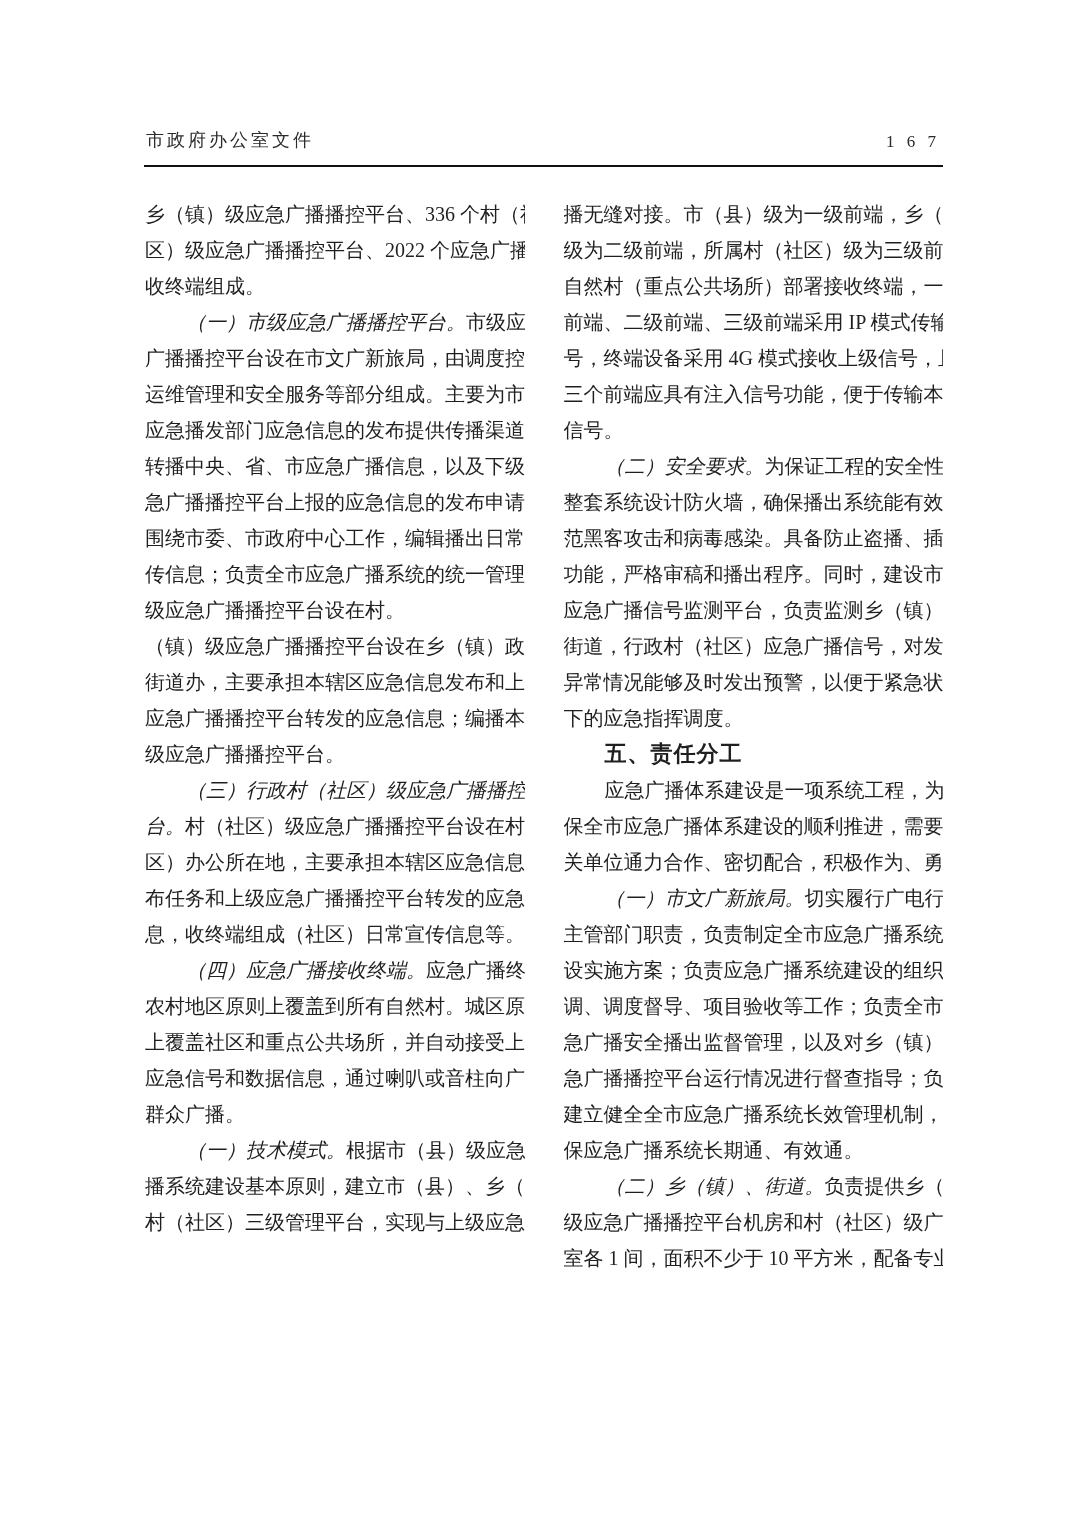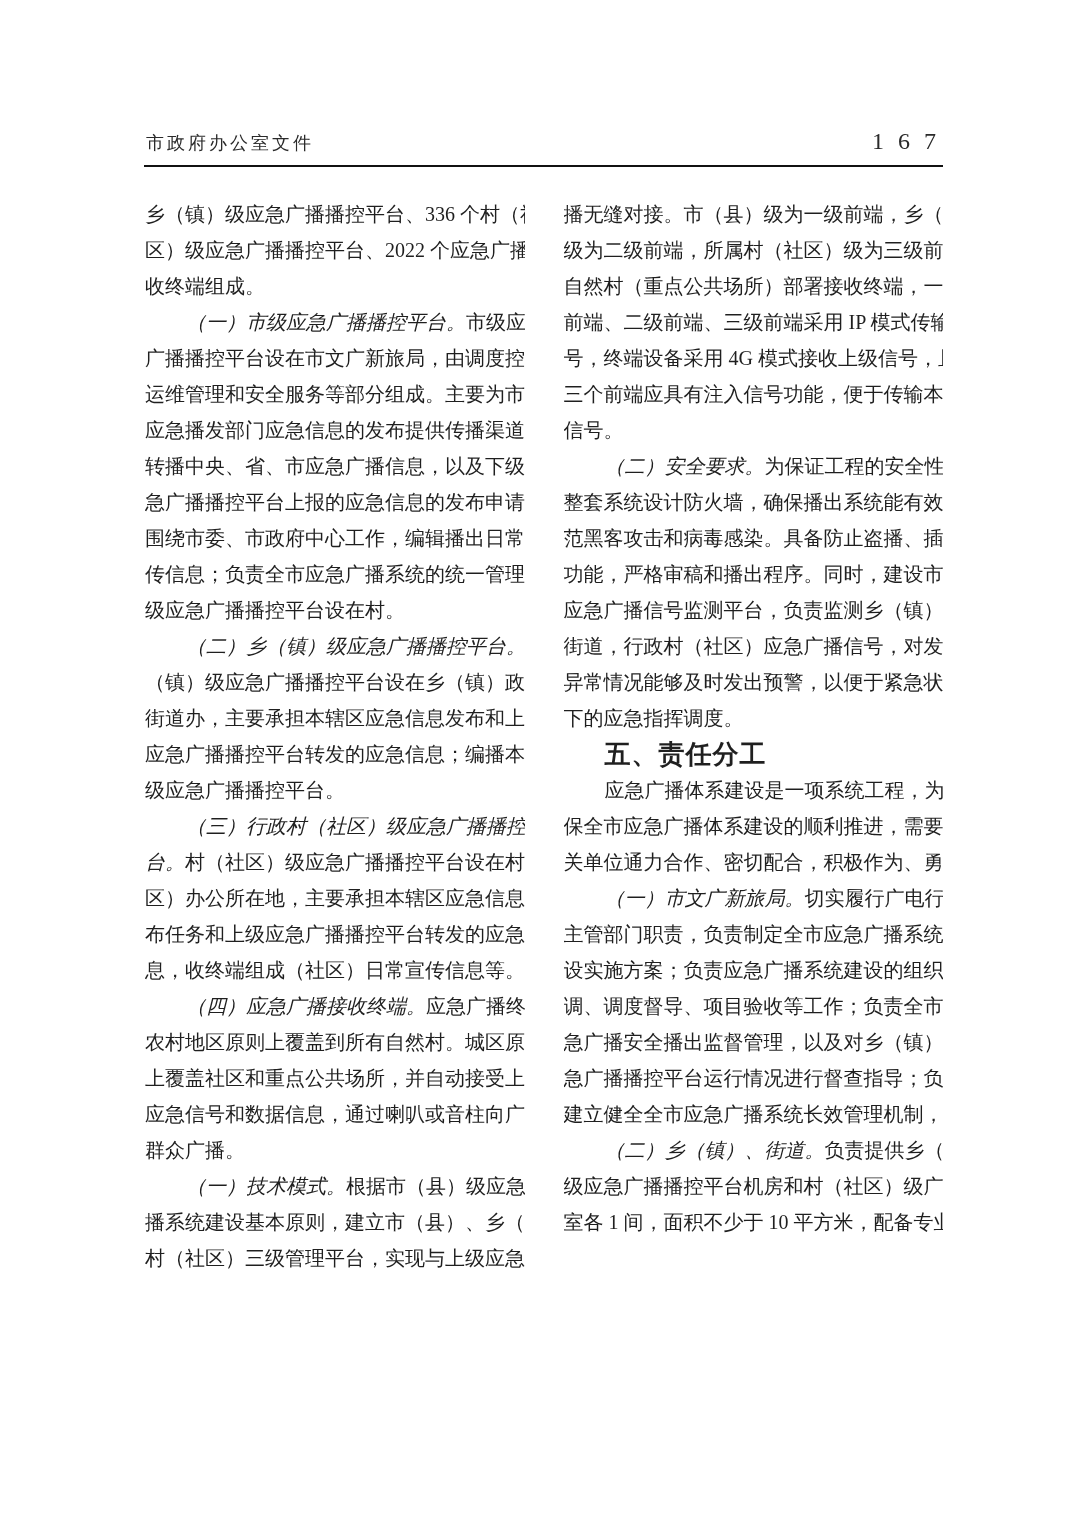--- a/index.html
+++ b/index.html
@@ -24,21 +24,21 @@
     display: flex;
     justify-content: space-between;
     align-items: flex-end;
   }
   .doc-label {
     font-size: 18px;
     letter-spacing: 3px;
     color: #2a2a2a;
   }
   .page-number {
-    font-size: 24px;
+    font-size: 17px;
     letter-spacing: 4px;
     color: #2a2a2a;
     padding-right: 2px;
   }
   .header-rule {
     position: absolute;
     left: 144px;
     top: 165px;
     width: 799px;
     height: 2px;
@@ -72,21 +72,21 @@
   .line.indent {
     text-indent: 41px;
   }
   .seg-kai {
     font-style: italic;
   }
   .seg-bold {
     font-weight: 700;
     font-style: normal;
     font-family: "Liberation Sans", sans-serif;
-    font-size: 26px;
+    font-size: 22px;
     letter-spacing: 1px;
   }
 </style>
 </head>
 <body>
 
 <div class="page">
   <div class="header-row">
     <div class="doc-label">市政府办公室文件</div>
     <div class="page-number">1 6 7</div>
@@ -99,21 +99,20 @@
         <div class="line last"><span class="seg-normal">收终端组成。</span></div>
         <div class="line indent"><span class="seg-kai">（一）市级应急广播播控平台。</span><span class="seg-normal">市级应急</span></div>
         <div class="line"><span class="seg-normal">广播播控平台设在市文广新旅局，由调度控制、</span></div>
         <div class="line"><span class="seg-normal">运维管理和安全服务等部分组成。主要为市级</span></div>
         <div class="line"><span class="seg-normal">应急播发部门应急信息的发布提供传播渠道，</span></div>
         <div class="line"><span class="seg-normal">转播中央、省、市应急广播信息，以及下级应</span></div>
         <div class="line"><span class="seg-normal">急广播播控平台上报的应急信息的发布申请；</span></div>
         <div class="line"><span class="seg-normal">围绕市委、市政府中心工作，编辑播出日常宣</span></div>
         <div class="line"><span class="seg-normal">传信息；负责全市应急广播系统的统一管理和</span></div>
         <div class="line last"><span class="seg-normal">级应急广播播控平台设在村。</span></div>
-        <div class="line indent"><span class="seg-kai">（二）乡（镇）级应急广播播控平台。</span></div>
         <div class="line"><span class="seg-normal">（镇）级应急广播播控平台设在乡（镇）政府、</span></div>
         <div class="line"><span class="seg-normal">街道办，主要承担本辖区应急信息发布和上级</span></div>
         <div class="line"><span class="seg-normal">应急广播播控平台转发的应急信息；编播本辖</span></div>
         <div class="line last"><span class="seg-normal">级应急广播播控平台。</span></div>
         <div class="line indent"><span class="seg-kai">（三）行政村（社区）级应急广播播控平</span></div>
         <div class="line"><span class="seg-kai">台。</span><span class="seg-normal">村（社区）级应急广播播控平台设在村（社</span></div>
         <div class="line"><span class="seg-normal">区）办公所在地，主要承担本辖区应急信息发</span></div>
         <div class="line"><span class="seg-normal">布任务和上级应急广播播控平台转发的应急信</span></div>
         <div class="line last"><span class="seg-normal">息，收终端组成（社区）日常宣传信息等。</span></div>
         <div class="line indent"><span class="seg-kai">（四）应急广播接收终端。</span><span class="seg-normal">应急广播终端</span></div>
@@ -145,18 +144,19 @@
         <div class="line indent"><span class="seg-normal">应急广播体系建设是一项系统工程，为确</span></div>
         <div class="line"><span class="seg-normal">保全市应急广播体系建设的顺利推进，需要相</span></div>
         <div class="line"><span class="seg-normal">关单位通力合作、密切配合，积极作为、勇于</span></div>
         <div class="line indent"><span class="seg-kai">（一）市文广新旅局。</span><span class="seg-normal">切实履行广电行业</span></div>
         <div class="line"><span class="seg-normal">主管部门职责，负责制定全市应急广播系统建</span></div>
         <div class="line"><span class="seg-normal">设实施方案；负责应急广播系统建设的组织协</span></div>
         <div class="line"><span class="seg-normal">调、调度督导、项目验收等工作；负责全市应</span></div>
         <div class="line"><span class="seg-normal">急广播安全播出监督管理，以及对乡（镇）应</span></div>
         <div class="line"><span class="seg-normal">急广播播控平台运行情况进行督查指导；负责</span></div>
         <div class="line"><span class="seg-normal">建立健全全市应急广播系统长效管理机制，确</span></div>
+        <div class="line last"><span class="seg-normal">保应急广播系统长期通、有效通。</span></div>
         <div class="line indent"><span class="seg-kai">（二）乡（镇）、街道。</span><span class="seg-normal">负责提供乡（镇）</span></div>
         <div class="line"><span class="seg-normal">级应急广播播控平台机房和村（社区）级广播</span></div>
         <div class="line"><span class="seg-normal">室各 1 间，面积不少于 10 平方米，配备专业防</span></div>
       </div>
   </div>
 </div>
 
 </body></html>

